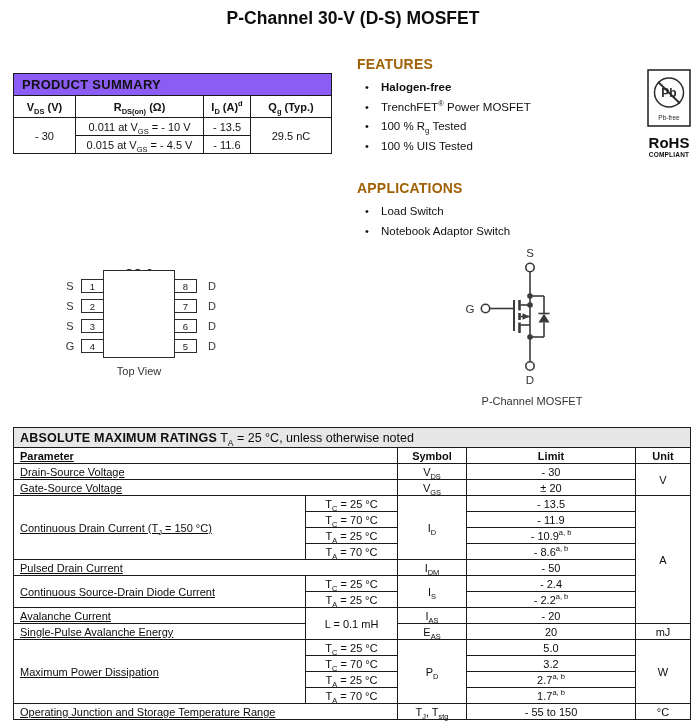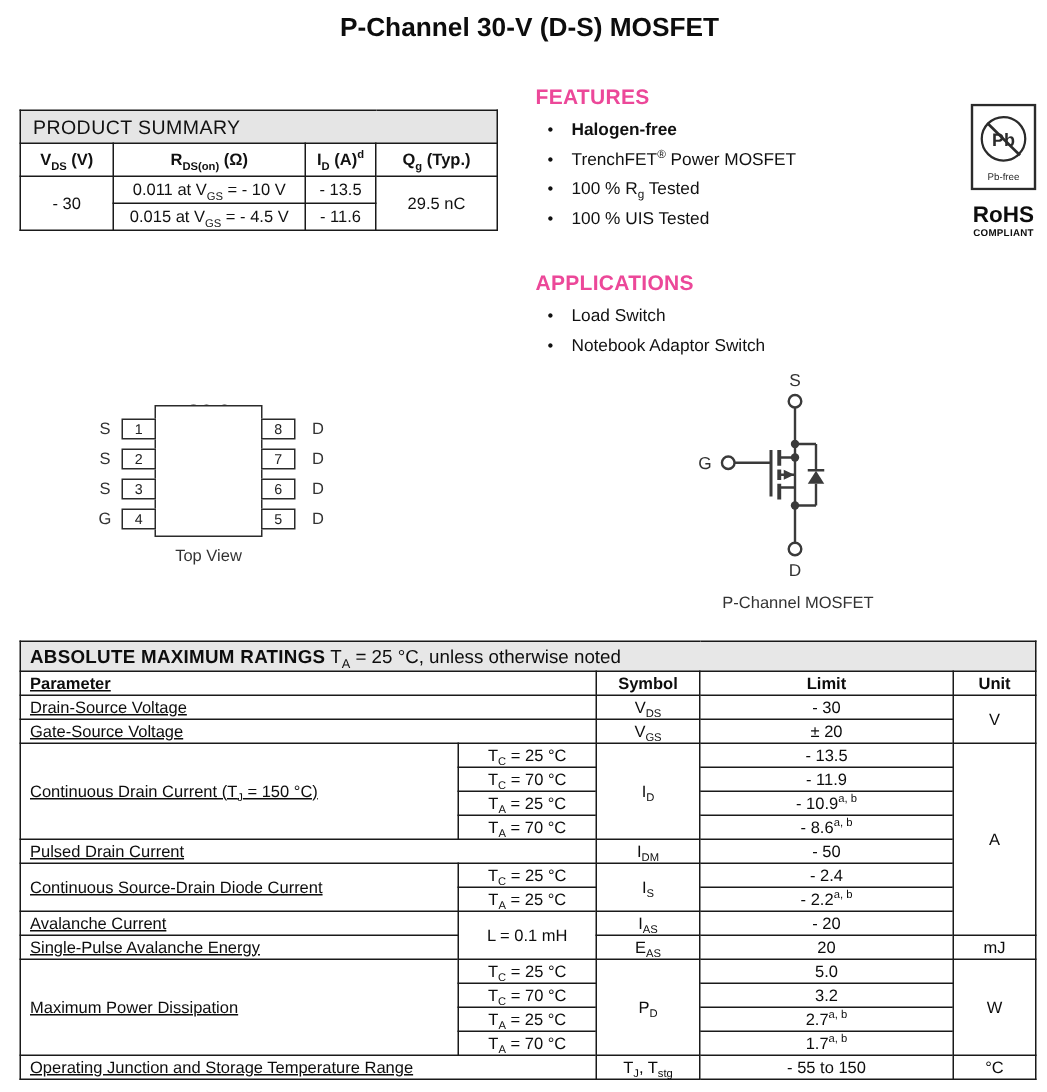--- a/index.html
+++ b/index.html
@@ -6,27 +6,27 @@
   html,body { width:698px; height:728px; background:#ffffff; font-family:"Liberation Sans", sans-serif; color:#111; }
   .page { position:relative; width:698px; height:728px; background:#fff; overflow:hidden; }
 
   .doc-title { position:absolute; top:8px; left:4px; width:698px; text-align:center; font-size:17.5px; font-weight:bold; color:#0d0d0d; }
 
   sub, sup { font-size:0.68em; line-height:0; }
 
   
   table.ps { position:absolute; left:13px; top:73px; width:318px; border-collapse:collapse; table-layout:fixed; border:1.5px solid #1a1a1a; }
   table.ps td, table.ps th { border:1px solid #1a1a1a; font-size:11px; text-align:center; vertical-align:middle; }
-  table.ps .ps-title { background:#e5e5e5; text-align:left; font-size:13px; font-weight:normal; padding:3px 0 3px 8px; height:20px; letter-spacing:0.3px; }
+  table.ps .ps-title { background:#8b5cf6; text-align:left; font-size:13px; font-weight:bold; padding:3px 0 3px 8px; height:20px; letter-spacing:0.3px; }
   table.ps .hdr { font-weight:bold; height:22px; background:#fff; }
   table.ps .data { height:18px; font-weight:normal; }
 
   
   .feat { position:absolute; left:357px; top:56px; width:270px; }
-  .sec-title { font-size:14px; font-weight:bold; color:#ec4899; letter-spacing:0.2px; }
+  .sec-title { font-size:14px; font-weight:bold; color:#a16207; letter-spacing:0.2px; }
   .bullets { margin:6px 0 0 8px; }
   .bullet-item { display:flex; align-items:flex-start; font-size:11.5px; line-height:19.5px; }
   .bullet-item .dot { width:16px; font-size:11px; }
   .apps-title { margin-top:24px; }
 
   
   .rohs { position:absolute; left:644px; top:69px; width:50px; text-align:center; }
   .rohs-name { font-size:15px; font-weight:bold; margin-top:3px; color:#0d0d0d; }
   .rohs-compliant { font-size:6.5px; font-weight:bold; letter-spacing:0.2px; color:#0d0d0d; }
 

